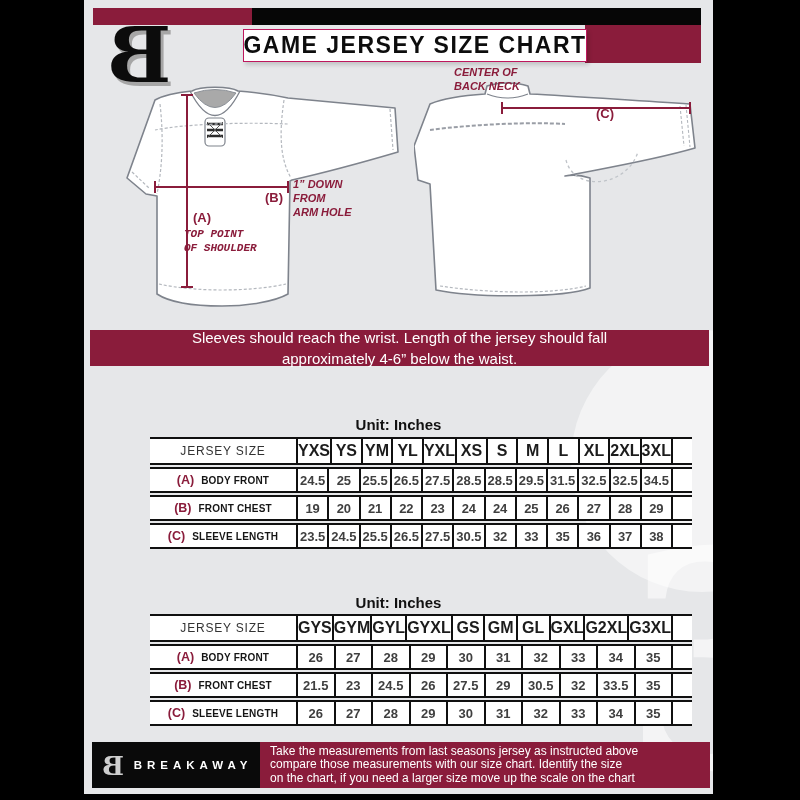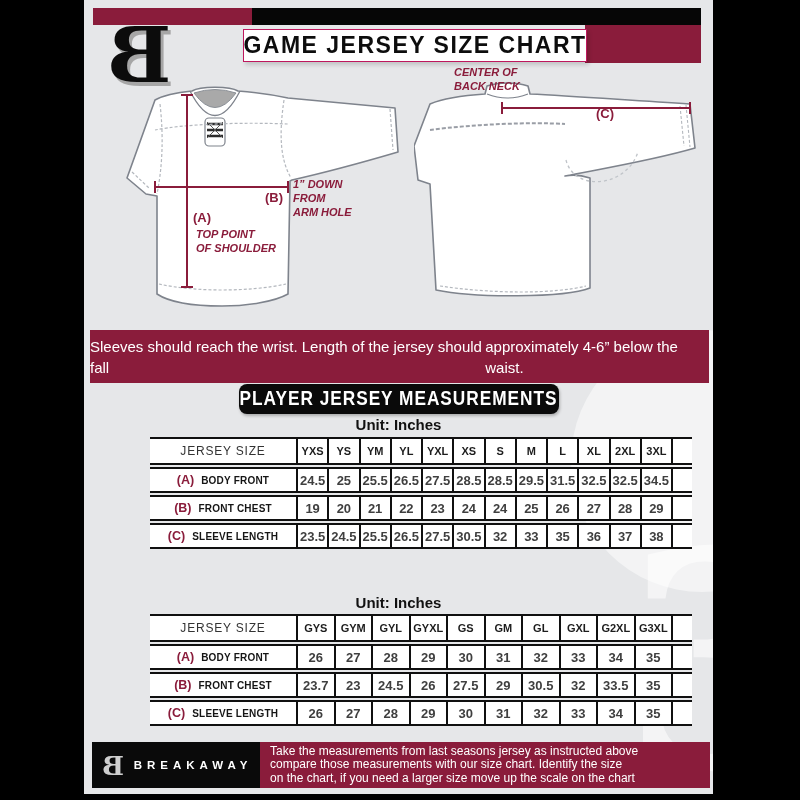--- a/index.html
+++ b/index.html
@@ -26,22 +26,22 @@
              display:flex;align-items:center;justify-content:center;}
   .title-text{font-size:23px;font-weight:900;letter-spacing:1.5px;color:#0d0d0d;white-space:nowrap;}
 
   
   .ann{color:#8a1c3b;white-space:pre-line;line-height:1.25;}
   .ann-key{font-weight:800;font-size:13px;}
   .ann-note{font-style:italic;font-weight:600;font-size:11px;}
   .ann-center{text-align:left;}
 
   
-  .banner{left:6px;top:330px;width:619px;height:53px;background:#8a1c3b;color:#fff;
-          display:flex;flex-direction:row;align-items:center;justify-content:center;}
+  .banner{left:6px;top:330px;width:619px;height:36px;background:#8a1c3b;color:#fff;
+          display:flex;flex-direction:column;align-items:center;justify-content:center;}
   .banner div{font-size:15px;line-height:21px;}
 
   
   .pill{width:320px;height:30px;background:#0a0a0a;border-radius:8px;color:#fff;
         display:flex;align-items:center;justify-content:center;
         box-shadow:1px 2px 3px rgba(0,0,0,.25);}
   .pill span{font-size:18px;font-weight:800;letter-spacing:1px;transform:scale(.96,1.08);white-space:nowrap;}
   .pill-player{left:155px;top:384px;}
   .pill-goalie{left:155px;top:562px;}
   .unit{left:0;width:629px;text-align:center;font-size:15px;font-weight:bold;color:#111;}
@@ -51,21 +51,21 @@
   
   .size-table{left:46px;width:542px;padding-left:20px;}
   .table-player{top:437px;}
   .table-goalie{top:614px;}
   .trow{display:flex;align-items:stretch;background:#fff;box-sizing:border-box;height:26px;
         border-top:2px solid #101010;border-bottom:2px solid #101010;margin-bottom:2px;}
   .trow.thead{height:28px;}
   .tlabel{width:146px;display:flex;align-items:center;justify-content:center;gap:7px;box-sizing:border-box;}
   .tlabel.hcell{font-size:12px;font-weight:500;letter-spacing:.8px;color:#333;}
   .tcell{flex:1;border-left:2px solid #101010;display:flex;align-items:center;justify-content:center;box-sizing:border-box;}
-  .tcell.hcell{font-size:11px;font-weight:bold;color:#1c1c1c;text-align:center;}
+  .tcell.hcell{font-size:16px;font-weight:bold;color:#1c1c1c;text-align:center;}
   .tcell.vcell{font-size:13px;font-weight:600;color:#3f3f3f;}
   .tspacer{width:19px;border-left:2px solid #101010;}
   .rkey{color:#8a1c3b;font-weight:800;font-size:12.5px;}
   .rname{font-size:10px;font-weight:600;color:#151515;letter-spacing:.2px;white-space:nowrap;}
 
   
   .footer-black{left:8px;top:742px;width:168px;height:46px;background:#0a0a0a;
                 display:flex;align-items:center;justify-content:center;gap:8px;}
   .brand-text{color:#fff;font-size:11.5px;font-weight:700;letter-spacing:5px;white-space:nowrap;}
   .footer-maroon{left:176px;top:742px;width:450px;height:46px;background:#8a1c3b;color:#fff;
@@ -139,31 +139,28 @@
     </svg>
 
     <div class="abs z1 ann ann-note ann-center" style="left:370px;top:66px;width:100px;">CENTER OF
 BACK NECK</div>
     <div class="abs z1 ann ann-key" style="left:512px;top:106px;">(C)</div>
     <div class="abs z1 ann ann-key" style="left:181px;top:190px;">(B)</div>
     <div class="abs z1 ann ann-note" style="left:209px;top:178px;">1” DOWN
 FROM
 ARM HOLE</div>
     <div class="abs z1 ann ann-key" style="left:109px;top:210px;">(A)</div>
-    <div class="abs z1 ann ann-note" style="left:112px;top:228px;">TOP POINT
+    <div class="abs z1 ann ann-note" style="left:100px;top:228px;font-family:Liberation Mono, monospace;">TOP POINT
 OF SHOULDER</div>
 
     <div class="abs z1 banner">
       <div>Sleeves should reach the wrist. Length of the jersey should fall</div>
       <div>approximately 4-6” below the waist.</div>
     </div>
 
-    <div class="abs z1 pill pill-player">
-      <span>PLAYER JERSEY MEASUREMENTS</span>
-    </div>
     <div class="abs z1 unit unit-player">Unit: Inches</div>
     <div class="abs z1 size-table table-player">
         <div class="trow thead">
           <div class="tlabel hcell">JERSEY SIZE</div>
           <div class="tcell hcell">YXS</div>
           <div class="tcell hcell">YS</div>
           <div class="tcell hcell">YM</div>
           <div class="tcell hcell">YL</div>
           <div class="tcell hcell">YXL</div>
           <div class="tcell hcell">XS</div>
@@ -265,21 +262,21 @@
           <div class="tcell vcell">33</div>
           <div class="tcell vcell">34</div>
           <div class="tcell vcell">35</div>
           <div class="tspacer"></div>
         </div>
         <div class="trow">
           <div class="tlabel">
             <div class="rkey">(B)</div>
             <div class="rname">FRONT CHEST</div>
           </div>
-          <div class="tcell vcell">23.7</div>
+          <div class="tcell vcell">21.5</div>
           <div class="tcell vcell">23</div>
           <div class="tcell vcell">24.5</div>
           <div class="tcell vcell">26</div>
           <div class="tcell vcell">27.5</div>
           <div class="tcell vcell">29</div>
           <div class="tcell vcell">30.5</div>
           <div class="tcell vcell">32</div>
           <div class="tcell vcell">33.5</div>
           <div class="tcell vcell">35</div>
           <div class="tspacer"></div>

